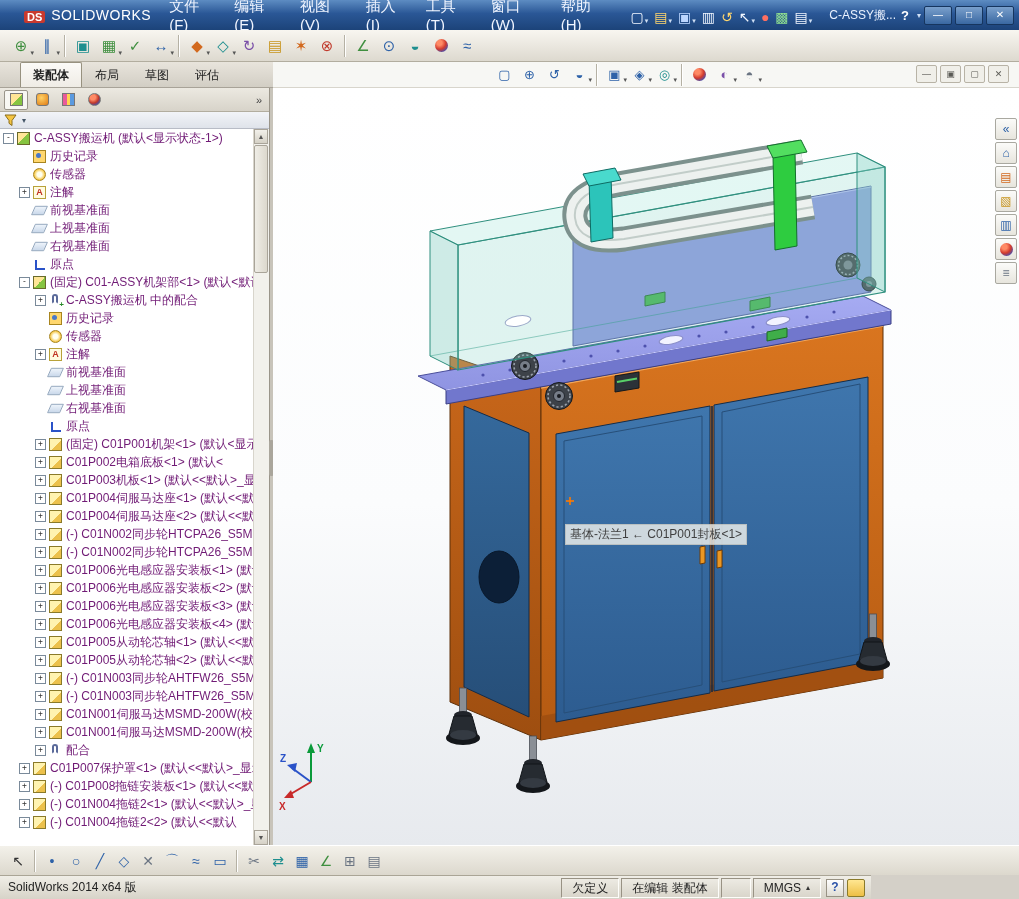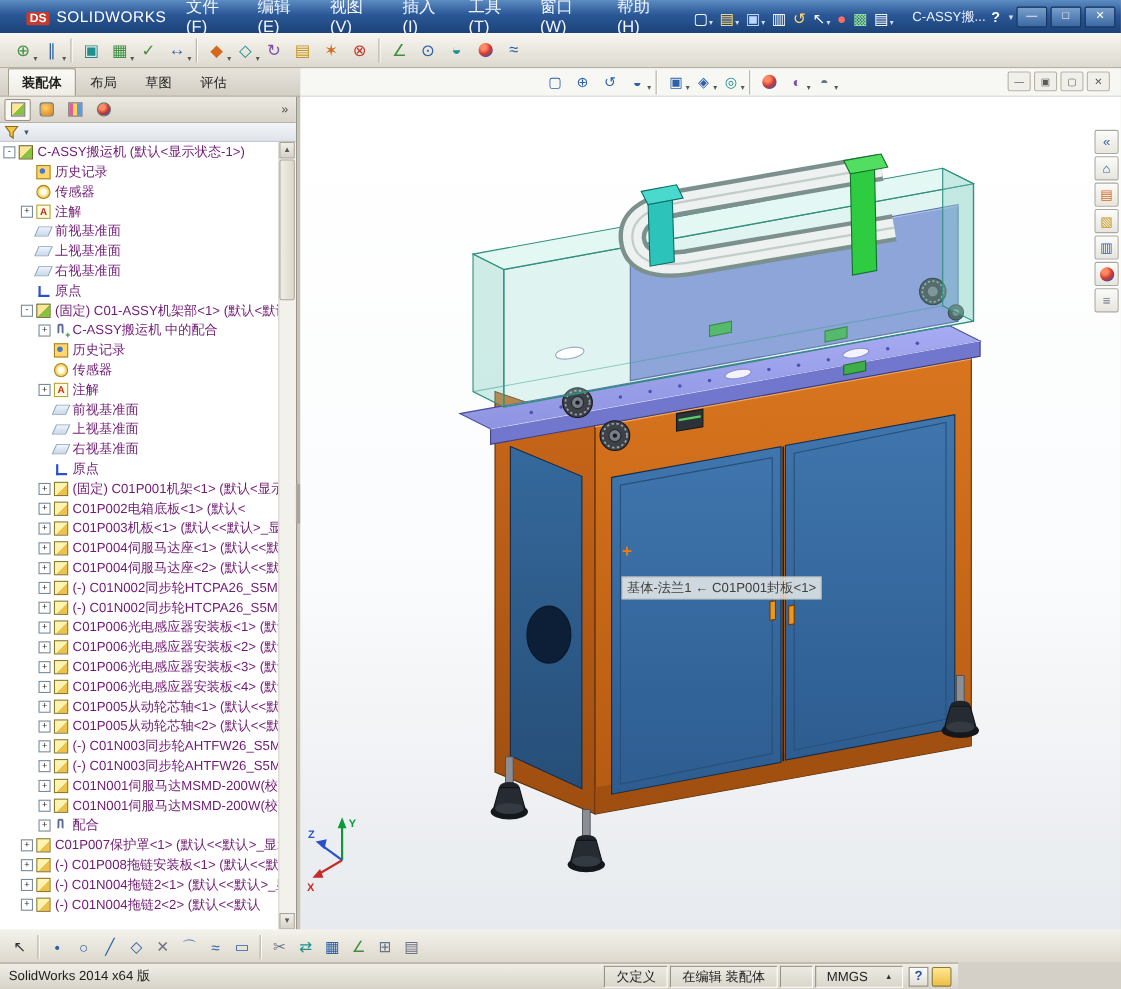--- a/index.html
+++ b/index.html
@@ -54,21 +54,21 @@
   .titlebar [data-c="tgold"] .glyph{color:#ffd66e}
   .titlebar [data-c="tblue"] .glyph{color:#bcd6ff}
   .titlebar [data-c="tred"] .glyph{color:#ff6f61}
   .titlebar [data-c="tgreen"] .glyph{color:#90e090}
   button[data-c="sep"]{width:2px;min-width:2px;height:22px;margin:0 4px;padding:0;border:none;
     border-left:1px solid #b5b1a4;border-right:1px solid #fff;border-radius:0;background:none}
 
   
   .tabsrow{position:absolute;left:0;top:62px;width:1019px;height:26px;display:flex}
   .tabs-left{width:273px;box-sizing:border-box;background:linear-gradient(#e8e4dc,#d2cec4);
-    border-bottom:1px solid #a8a398;display:flex;align-items:flex-end;padding-left:7px}
+    border-bottom:1px solid #a8a398;display:flex;align-items:flex-end;padding-left:20px}
   .tab{font-size:12px;padding:4px 12px 3px;border:1px solid transparent;border-bottom:none;color:#222;background:none}
   .tab[data-active="true"]{background:linear-gradient(#fbfaf7,#efece5);border-color:#97917f;
     border-radius:2px 2px 0 0;font-weight:bold}
   .tabs-right{flex:1;background:#f7f7f4;border-bottom:1px solid #d8d5cc;position:relative}
   .headsup{position:absolute;left:219px;top:1px;display:flex;align-items:center}
   .docbtns{position:absolute;right:10px;top:3px;display:flex;gap:3px}
   .docbtn{width:21px;height:18px;background:#f0efe9;border:1px solid #b8b3a6;border-radius:2px;
     color:#5a5a55;font-size:9px;line-height:15px;text-align:center;padding:0}
 
   
@@ -137,21 +137,21 @@
 
   
   .bottombar{position:absolute;left:0;top:845px;width:1019px;height:30px;box-sizing:border-box;
     background:linear-gradient(#f3f1ea,#dcd8cd);border-top:1px solid #fff;display:flex;align-items:center;padding-left:6px}
   .statusbar{position:absolute;left:0;top:875px;width:871px;height:24px;box-sizing:border-box;
     background:linear-gradient(#f0eee7,#d7d3c8);border-top:1px solid #aaa596;
     display:flex;align-items:center;font-size:12px;color:#222}
   .sb-app{padding-left:8px;flex:1}
   .sb-cell{border:1px solid;border-color:#989284 #fdfdfa #fdfdfa #989284;padding:1px 10px;margin-right:2px;
     height:16px;line-height:16px;min-width:8px;white-space:nowrap}
-  .sb-units{display:flex;align-items:center;gap:17px}
+  .sb-units{display:flex;align-items:center;gap:5px}
   .sb-caret{font-size:8px;color:#333}
   .sb-help{width:18px;height:18px;background:linear-gradient(#fefefe,#e0ddd4);border:1px solid #989284;
     font-weight:bold;color:#2a52a8;margin:0 3px;line-height:15px;text-align:center;padding:0;font-size:12px}
   .sb-note{width:16px;height:16px;background:linear-gradient(#ffe792,#edbf45);border:1px solid #8a7a2a;
     border-radius:2px;margin-right:6px}
 </style>
 </head>
 <body>
 
 <div class="titlebar">

